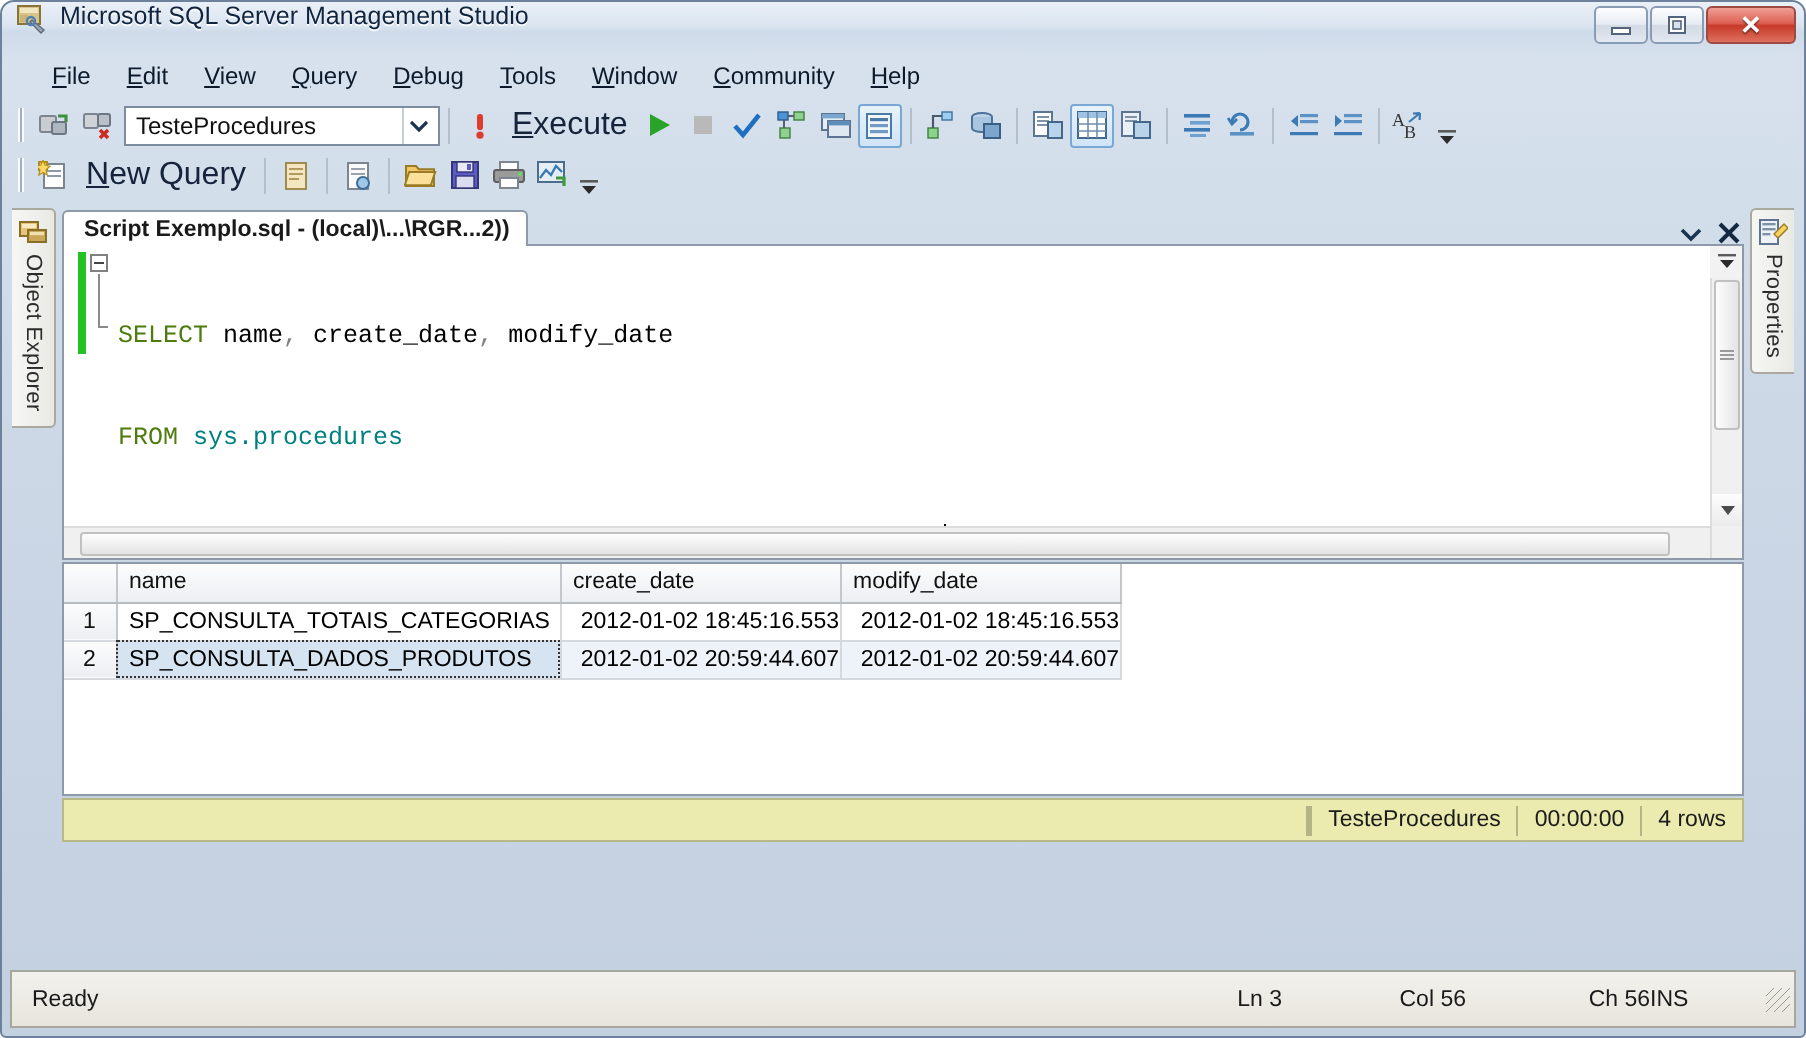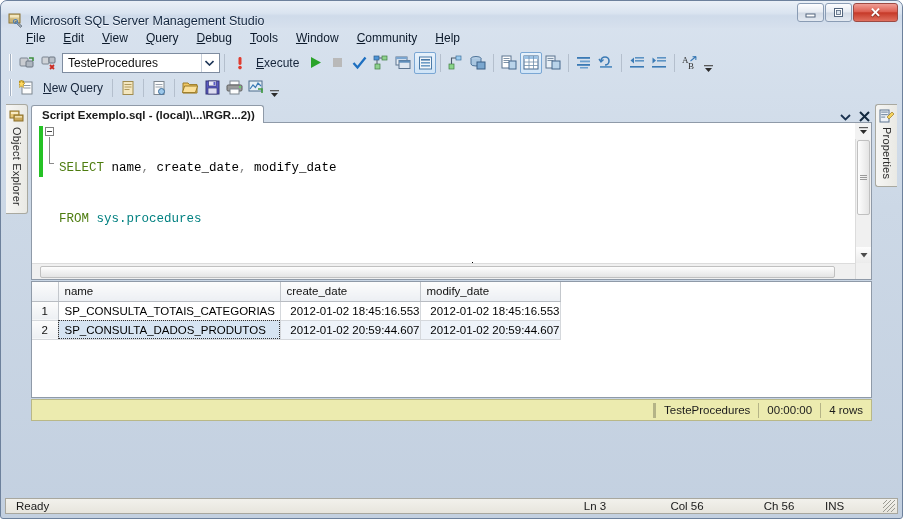--- a/index.html
+++ b/index.html
@@ -22,21 +22,21 @@
     padding: 0;
     overflow: hidden;
   }
 
   
   #titlebar {
     height: 27px;
     position: relative;
     background: linear-gradient(180deg,#eaf0f7 0%, #dae4f0 45%, #cfdbea 55%, #d6e0ed 100%);
     border-radius: 6px 6px 0 0;
-    display: flex; align-items: flex-end;
+    display: flex; align-items: flex-start;
     padding-left: 7px;
   }
   #titlebar .app-icon {
     width: 16px; height: 16px; margin-right: 6px;
     position: relative; flex: none;
   }
   .ssms-glyph {
     width:16px;height:16px;display:block;
   }
   #title-text {
@@ -98,21 +98,21 @@
     width: 22px; height: 22px; flex:none;
     display:flex; align-items:center; justify-content:center;
     border: 1px solid transparent; border-radius: 2px;
     cursor: default;
   }
   .tb-btn.active {
     border: 1px solid #7aa7d4;
     background: linear-gradient(180deg,#e8f2fb,#cfe4f7);
   }
   .tb-label {
-    font-size: 12px; color: #15243a; padding: 0 5px; white-space: nowrap; cursor:default;
+    font-size: 16px; color: #15243a; padding: 0 5px; white-space: nowrap; cursor:default;
   }
   .tb-combo {
     width: 158px; height: 20px; flex:none;
     background: #fff; border: 1px solid #7e8ca0;
     display: flex; align-items: center;
     font-size: 12px; color: #111; padding-left: 5px;
     position: relative; margin-left: 2px;
   }
   .tb-combo .arrow {
     position: absolute; right: 2px; top: 0; bottom: 0; width: 16px;
@@ -353,28 +353,28 @@
   }
   #output-toolstrip {
     height: 22px; flex:none;
     background: linear-gradient(180deg,#fbfbfb,#eef0f3);
     border-bottom:1px solid #c9ced6;
   }
   #output-body { flex:1; background:#fff; }
 
   
   #statusbar {
-    position:absolute; left:4px; right:4px; bottom:4px; height:16px;
+    position:absolute; left:4px; right:4px; bottom:4px; height:29px;
     background: linear-gradient(180deg,#f2f1ec,#e7e5dd);
     border: 1px solid #a8a79e;
     display:flex; align-items:center;
     font-size: 11.5px; color:#1a1a1a;
   }
   #statusbar .sb-left { padding-left: 10px; flex: 1; }
-  #statusbar .sb-cell { width: 92px; text-align:center; }
+  #statusbar .sb-cell { width: 92px; text-align:right; }
   #statusbar .sb-ins { width: 58px; text-align:left; }
   .grip-corner {
     width:12px;height:12px;margin-right:2px;
     background-image:
       linear-gradient(135deg, transparent 45%, #9a9a92 45%, #9a9a92 55%, transparent 55%);
     background-size: 4px 4px;
   }
   svg { display:block; }
 </style>
 </head>

